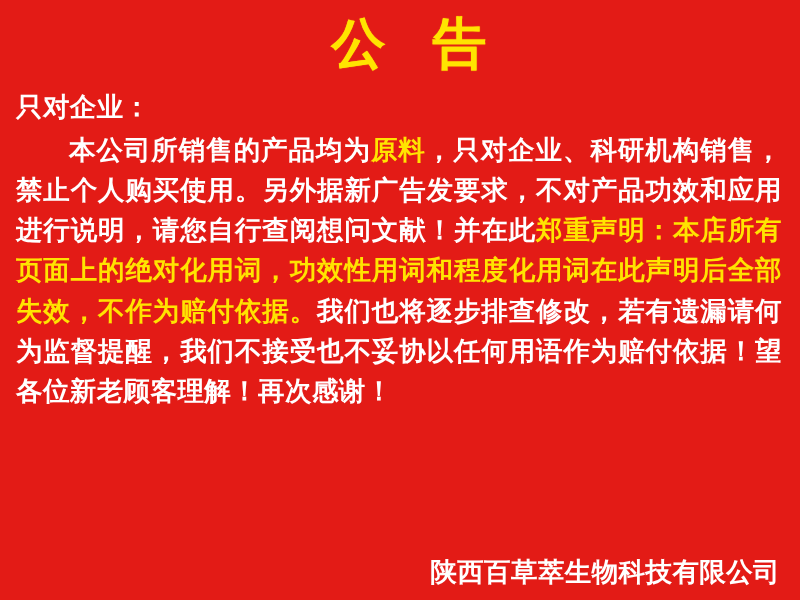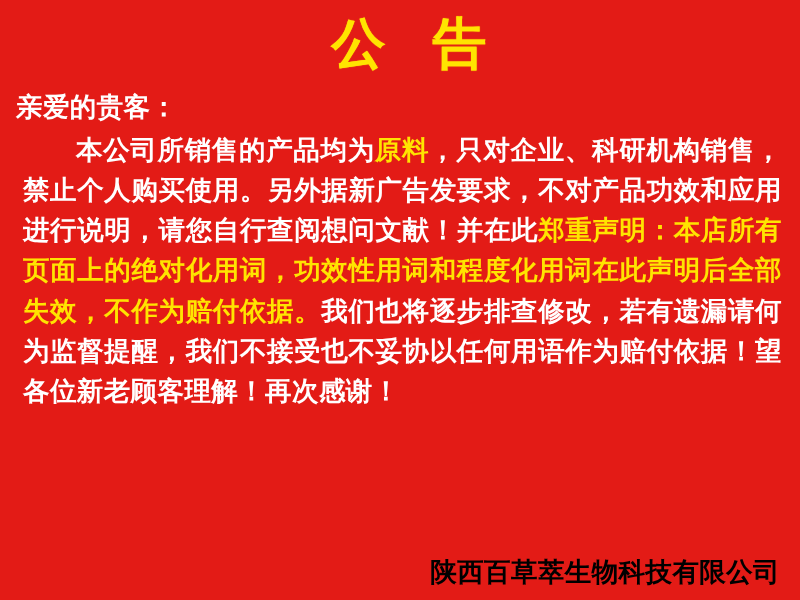--- a/index.html
+++ b/index.html
@@ -40,44 +40,43 @@
     font-weight: bold;
     text-align: justify;
   }
   .salutation {
     display: block;
     margin-bottom: 2px;
   }
   .para {
     display: block;
     text-indent: 2em;
-    margin-left: 7px;
   }
   .hl {
     color: #ffe400;
   }
   #notice-signature {
     position: absolute;
     right: 20px;
     bottom: 10px;
-    color: #000000;
+    color: #ffffff;
     font-size: 26.5px;
     font-weight: bold;
     letter-spacing: 0.4px;
   }
 </style>
 </head>
 <body>
 
 <div id="notice-page">
 
   <div id="notice-title">公 告</div>
 
   <div id="notice-body">
-    <span class="salutation">亲爱的贵客：</span>
+    <span class="salutation">只对企业：</span>
     <span class="para">
       <span>本公司所销售的产品均为</span><span class="hl">原料</span><span>，只对企业、科研机构销售，禁止个人购买使用。另外据新广告发要求，不对产品功效和应用进行说明，请您自行查阅想问文献！并在此</span><span class="hl">郑重声明：本店所有页面上的绝对化用词，功效性用词和程度化用词在此声明后全部失效，不作为赔付依据。</span><span>我们也将逐步排查修改，若有遗漏请何为监督提醒，我们不接受也不妥协以任何用语作为赔付依据！望各位新老顾客理解！再次感谢！</span>
     </span>
   </div>
 
   <div id="notice-signature">陕西百草萃生物科技有限公司</div>
 
 </div>
 
 </body></html>

